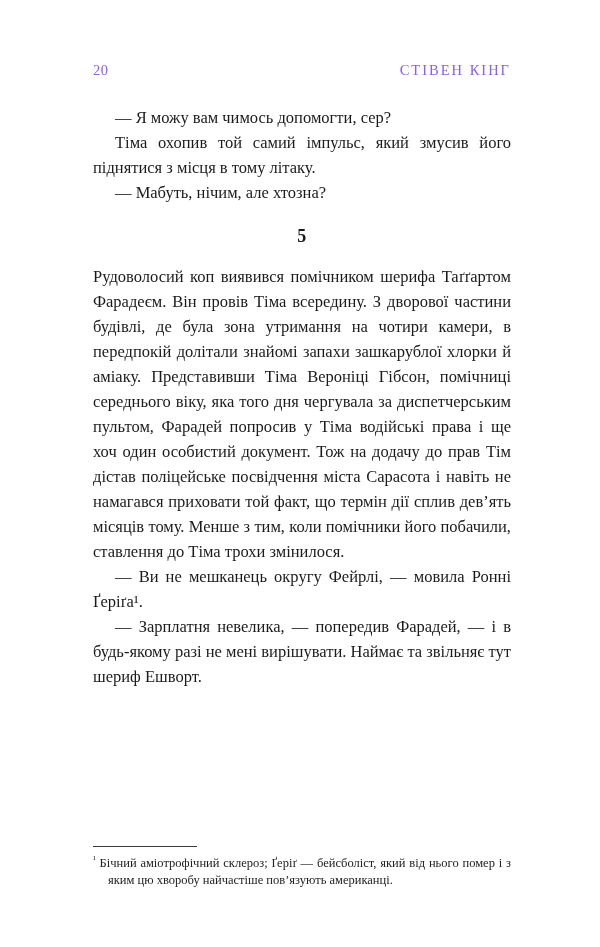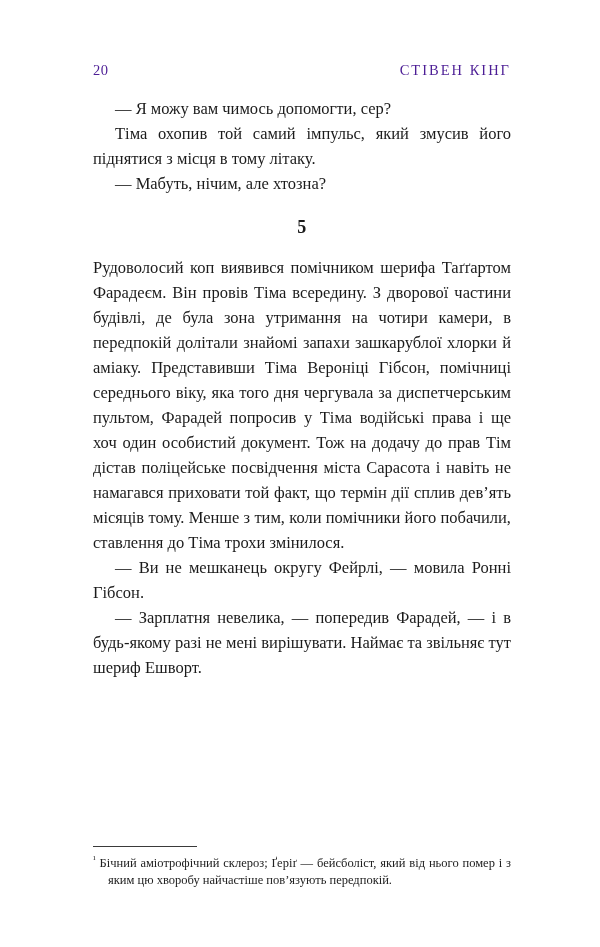--- a/index.html
+++ b/index.html
@@ -18,22 +18,22 @@
     font-family: "Liberation Serif", "DejaVu Serif", serif;
     display: flex;
     flex-direction: column;
     overflow: hidden;
   }
   .header {
     display: flex;
     justify-content: space-between;
     align-items: center;
     font-size: 14.5px;
-    margin-bottom: 17px;
-    color: #4c1d95;
+    margin-bottom: 26px;
+    color: #8b5cf6;
   }
   .pagenum {
     letter-spacing: 0.5px;
   }
   .running {
     letter-spacing: 2px;
   }
   .bodytext {
     flex: 0 0 auto;
     font-size: 16.5px;
@@ -90,22 +90,22 @@
   </div>
 
   <div class="bodytext">
     <p class="indent">— Я можу вам чимось допомогти, сер?</p>
     <p class="indent">Тіма охопив той самий імпульс, який змусив його піднятися з місця в тому літаку.</p>
     <p class="indent">— Мабуть, нічим, але хтозна?</p>
 
     <h2 class="section">5</h2>
 
     <p class="noindent">Рудоволосий коп виявився помічником шерифа Таґґартом Фарадеєм. Він провів Тіма всередину. З дворової частини будівлі, де була зона утримання на чотири камери, в передпокій долітали знайомі запахи зашкарублої хлорки й аміаку. Представивши Тіма Вероніці Гібсон, помічниці середнього віку, яка того дня чергувала за диспетчерським пультом, Фарадей попросив у Тіма водійські права і ще хоч один особистий документ. Тож на додачу до прав Тім дістав поліцейське посвідчення міста Сарасота і навіть не намагався приховати той факт, що термін дії сплив дев’ять місяців тому. Менше з тим, коли помічники його побачили, ставлення до Тіма трохи змінилося.</p>
-    <p class="indent">— Ви не мешканець округу Фейрлі, — мовила Ронні Гібсон.</p>
+    <p class="indent">— Ви не мешканець округу Фейрлі, — мовила Ронні Ґеріґа¹.</p>
     <p class="indent">— Зарплатня невелика, — попередив Фарадей, — і в будь-якому разі не мені вирішувати. Наймає та звільняє тут шериф Ешворт.</p>
   </div>
 
   <div class="footnote-block">
     <div class="rule"></div>
-    <p class="footnote"><sup>¹</sup> <span>Бічний аміотрофічний склероз; Ґеріґ — бейсболіст, який від нього помер і з яким цю хворобу найчастіше пов’язують передпокій.</span></p>
+    <p class="footnote"><sup>¹</sup> <span>Бічний аміотрофічний склероз; Ґеріґ — бейсболіст, який від нього помер і з яким цю хворобу найчастіше пов’язують американці.</span></p>
   </div>
 
 </div>
 
 </body></html>

